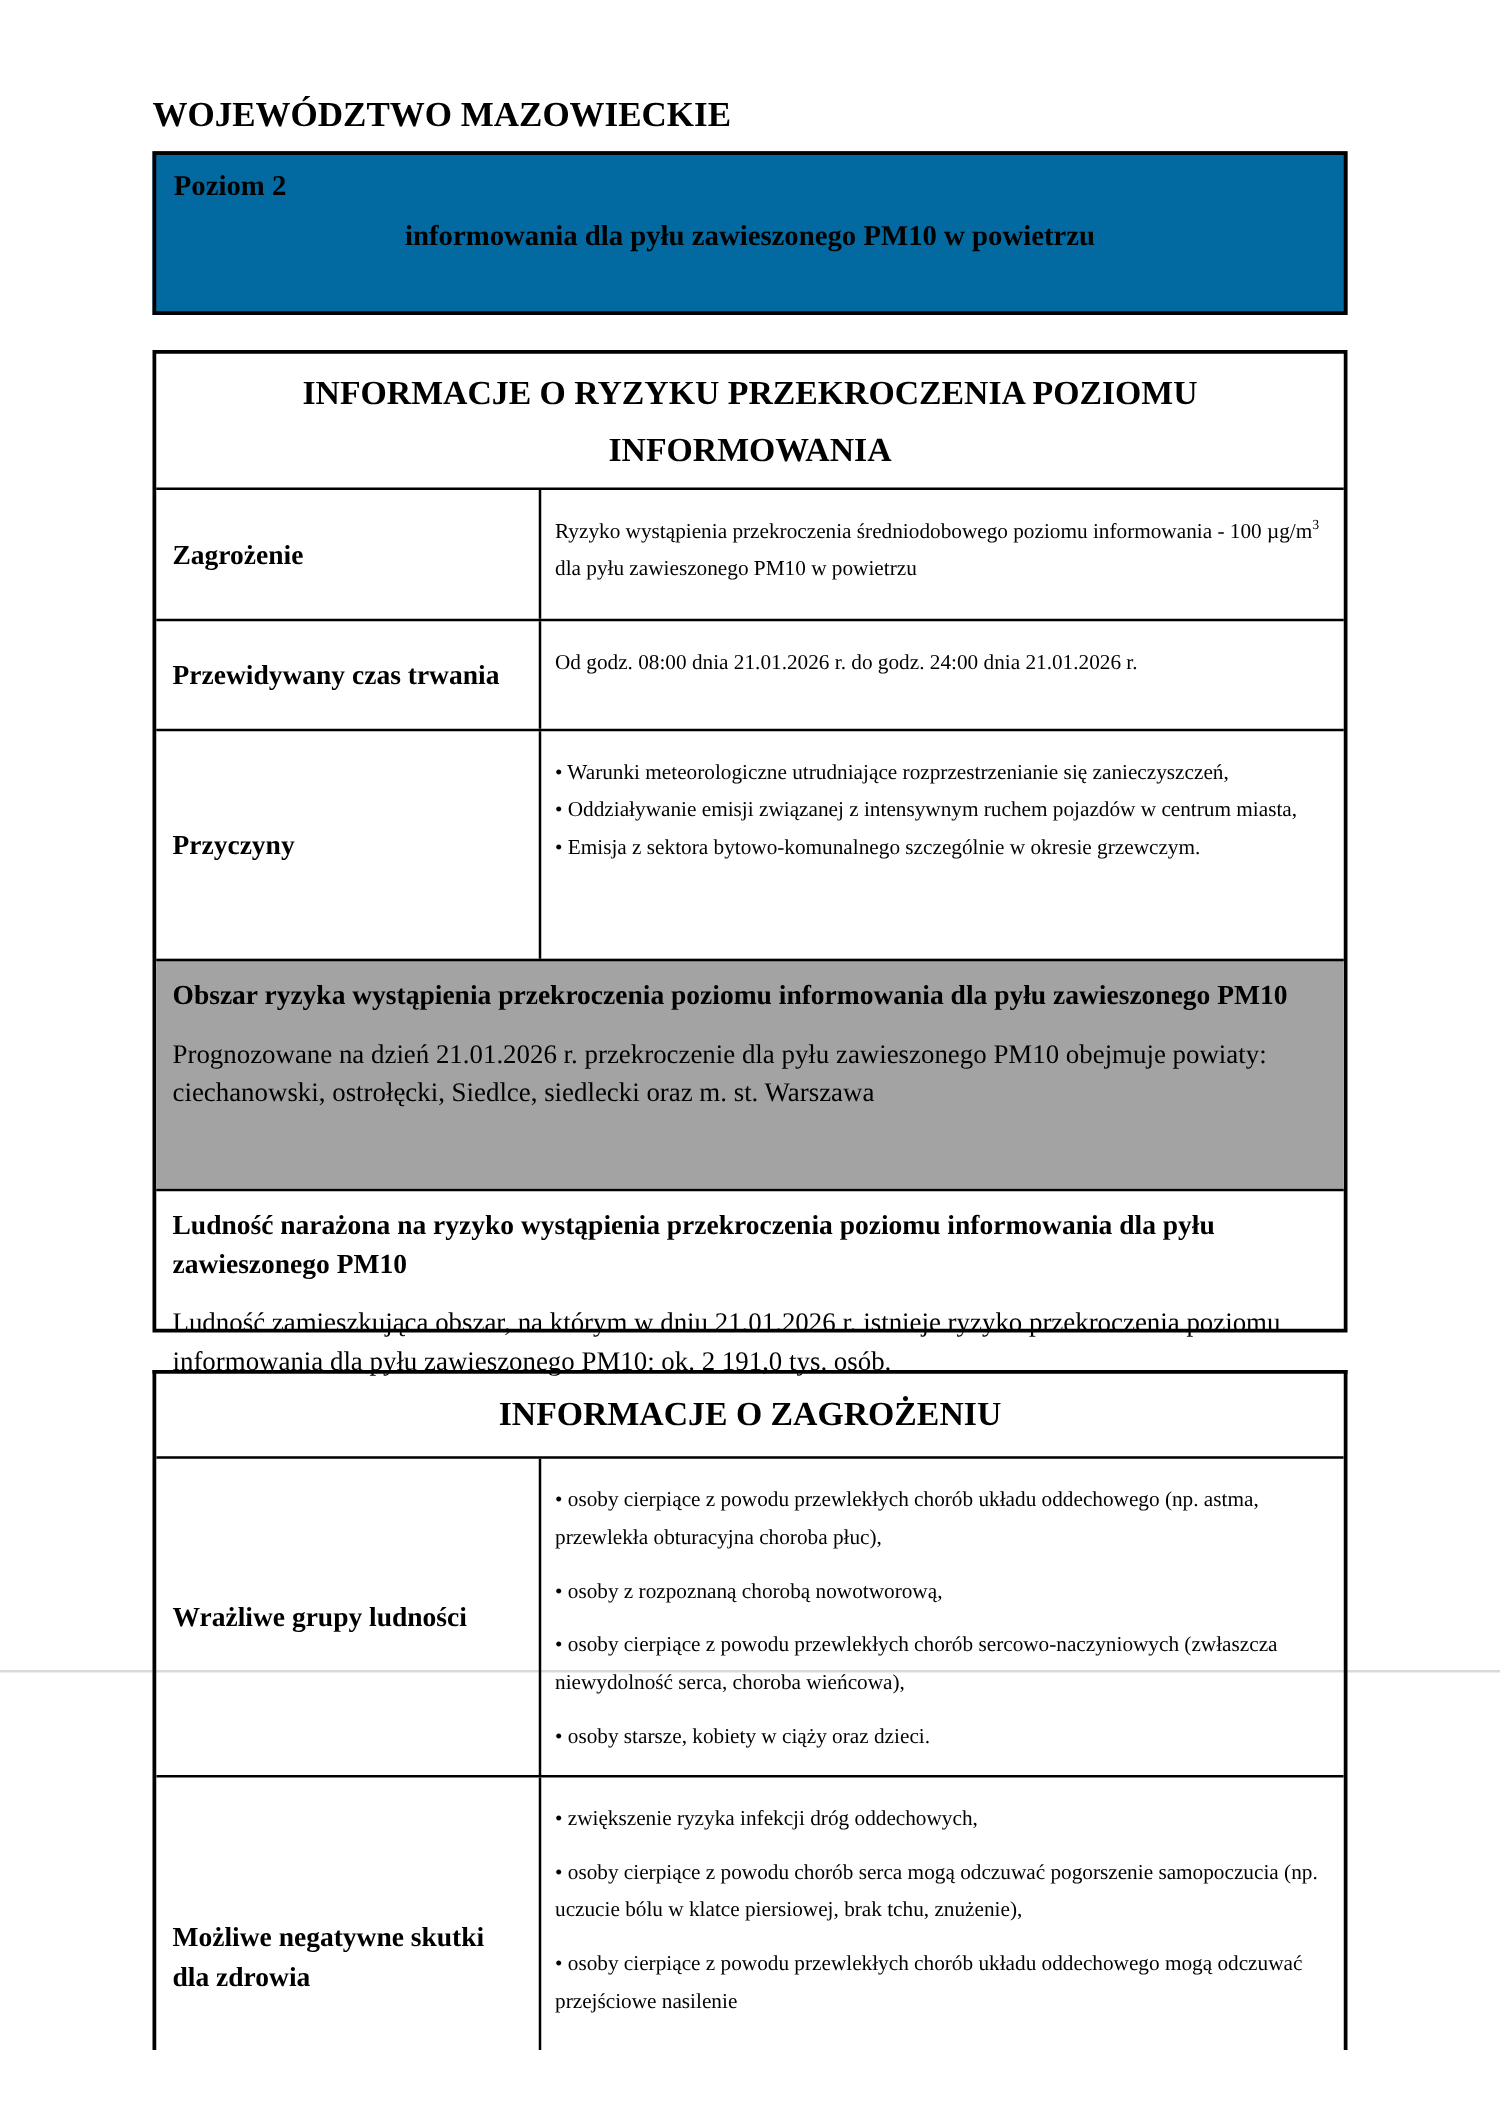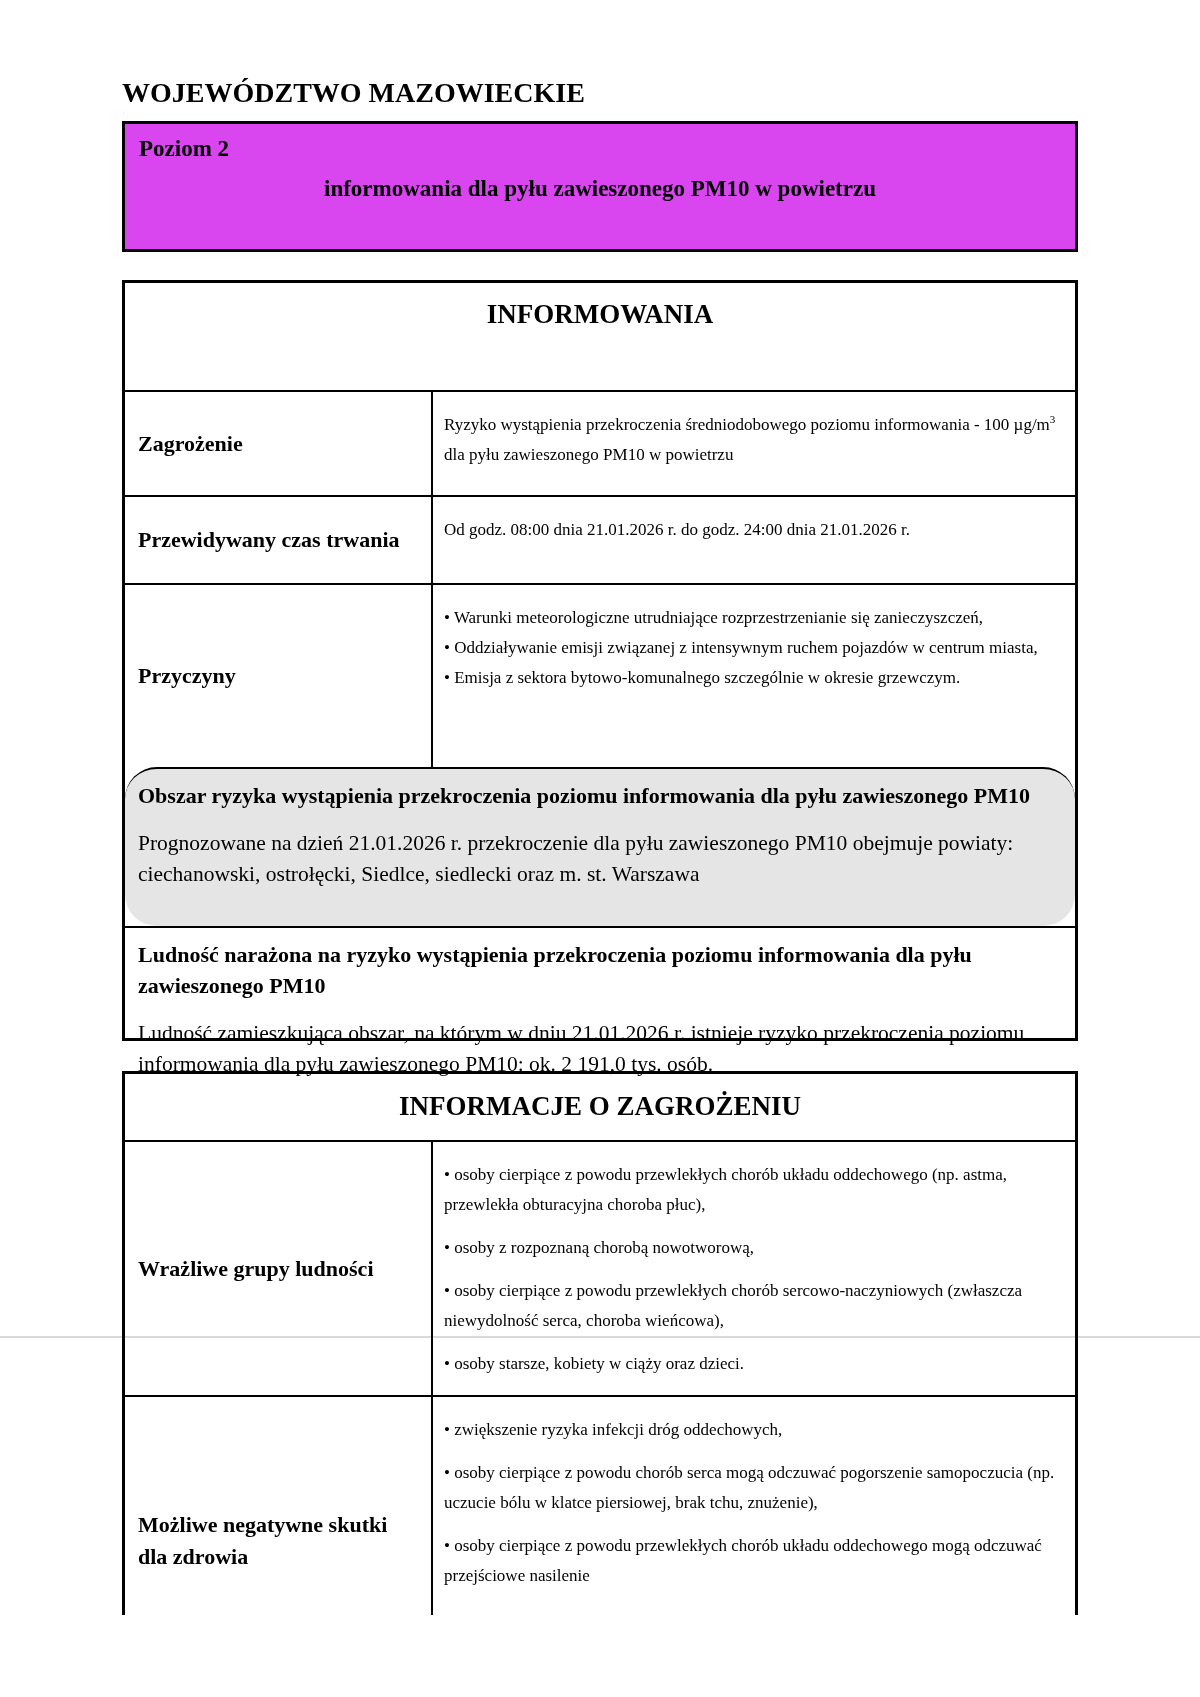--- a/index.html
+++ b/index.html
@@ -19,21 +19,21 @@
     font-size: 28px;
     font-weight: bold;
     line-height: 34px;
   }
 
   
   .banner {
     margin-top: 11px;
     height: 131px;
     box-sizing: border-box;
-    background: #d946ef;
+    background: #0369a1;
     border: 3px solid #000;
     padding: 5px 14px 0 14px;
     font-weight: bold;
     font-size: 23px;
     line-height: 40px;
   }
   .banner .center-line { text-align: center; }
 
   
   .tbl {
@@ -92,21 +92,21 @@
   .value .line { margin: 0; }
   .value .para { margin: 0 0 13px 0; }
   .value sup { font-size: 0.65em; vertical-align: super; line-height: 0; }
 
   
   .section {
     border-top: 2px solid #000;
     box-sizing: border-box;
     padding: 11px 14px 0 13px;
   }
-  .section-orange { background: #e5e5e5; height: 159px; border-radius: 32px; }
+  .section-orange { background: #a3a3a3; height: 184px; }
   .section-white  { height: 112px; }
   .section .heading { font-weight: bold; font-size: 22px; line-height: 31px; }
   .section .stext   { font-size: 21.5px; line-height: 31px; margin-top: 17px; }
 
   
   .page-break-line {
     position: absolute;
     left: 0; top: 1336px;
     width: 1200px; height: 2px;
     background: #d9d9d9;
@@ -123,20 +123,21 @@
   <div class="doc-title">WOJEWÓDZTWO MAZOWIECKIE</div>
 
   <div class="banner">
     <div>Poziom 2</div>
     <div class="center-line">informowania dla pyłu zawieszonego PM10 w powietrzu</div>
   </div>
 
   <div class="tbl tbl-1">
 
     <div class="thead thead-1">
+      <div>INFORMACJE O RYZYKU PRZEKROCZENIA POZIOMU</div>
       <div>INFORMOWANIA</div>
     </div>
 
     <div class="row h-zagrozenie">
       <div class="label">
         <span>Zagrożenie</span>
       </div>
       <div class="value">
         <span>Ryzyko wystąpienia przekroczenia średniodobowego poziomu informowania - 100 µg/m</span><sup>3</sup><span> dla pyłu zawieszonego PM10 w powietrzu</span>
       </div>

